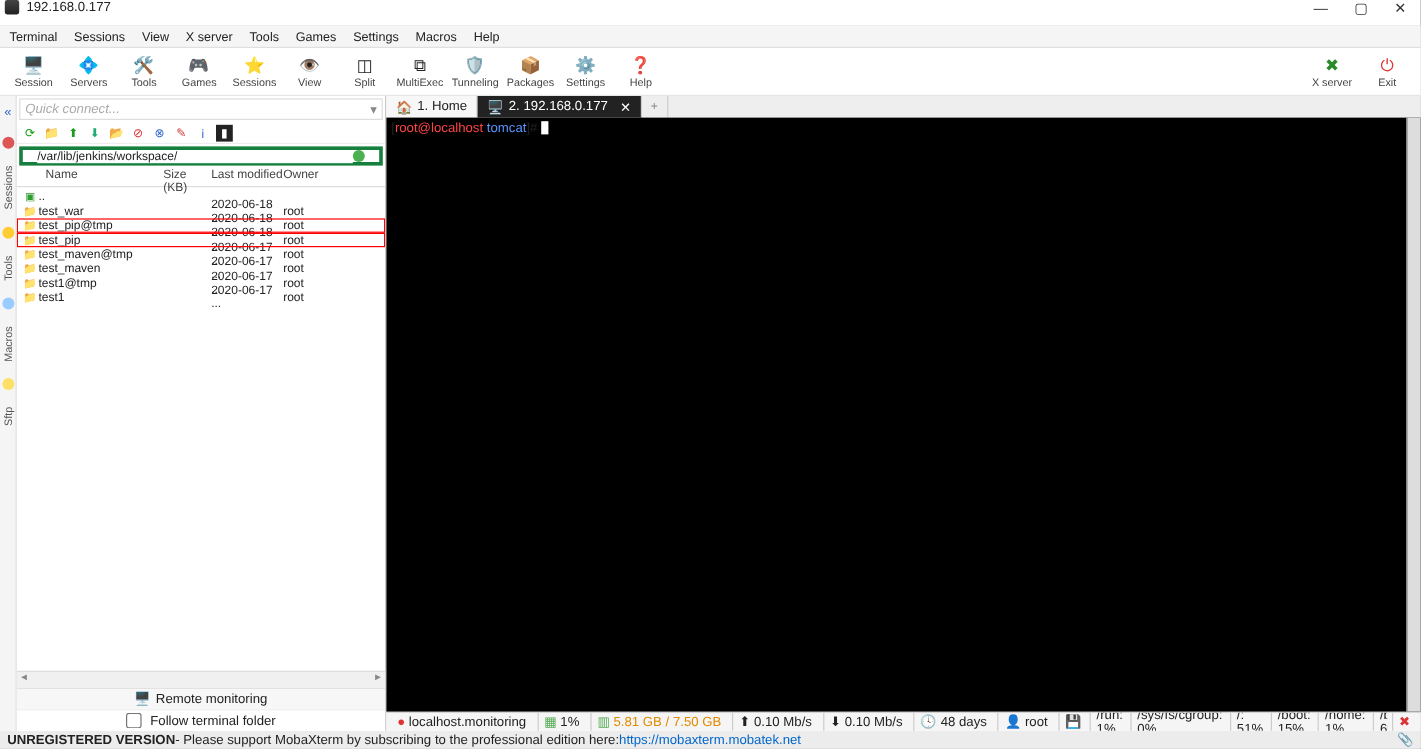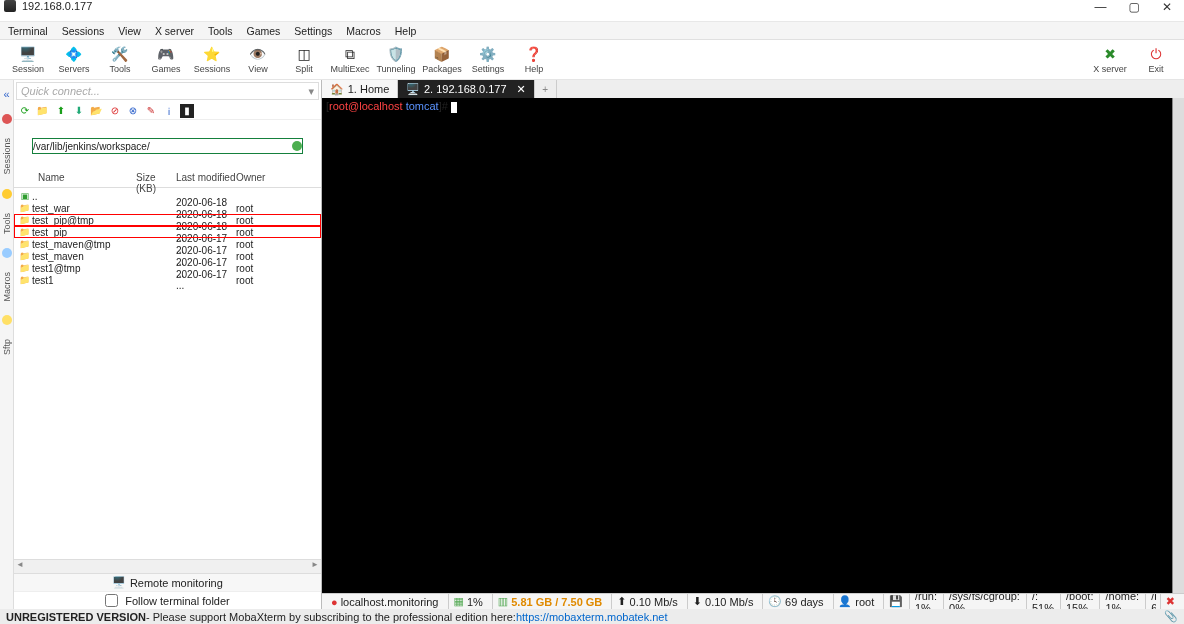--- a/index.html
+++ b/index.html
@@ -17,21 +17,21 @@
 .toolbar .spacer{flex:1}
 .layout{flex:1;display:flex;position:relative;min-height:0}
 .sidebar{width:14px;background:#f5f5f5;border-right:1px solid #ddd;display:flex;flex-direction:column;align-items:center;gap:14px;padding-top:8px}
 .sidebar .slabel{writing-mode:vertical-rl;transform:rotate(180deg);font-size:9px;color:#555}
 .sidebar .sdot{width:10px;height:10px;border-radius:50%}
 .leftpanel{width:308px;display:flex;flex-direction:column;border-right:1px solid #bbb;background:#fff}
 .quickconnect{height:18px;border:1px solid #ddd;margin:2px;color:#aaa;font-style:italic;padding:2px 4px;display:flex;align-items:center}
 .quickconnect::after{content:"▾";margin-left:auto;color:#888;font-style:normal}
 .iconrow{height:18px;display:flex;gap:4px;align-items:center;padding:0 4px;border-bottom:1px solid #eee}
 .iconrow span{width:14px;height:14px;display:flex;align-items:center;justify-content:center;font-size:10px}
-.pathrow{height:16px;display:flex;align-items:center;border:1px solid #15803d;margin:18px;padding:0 0}
+.pathrow{height:16px;display:flex;align-items:center;border:3px solid #15803d;margin:2px;padding:0 12px}
 .pathrow input{border:none;flex:1;font-size:10px;outline:none}
 .pathrow .ok{width:10px;height:10px;border-radius:50%;background:#4caf50}
 .cols{height:16px;display:flex;border-bottom:1px solid #ddd;padding:0 4px;}
 .cols span{font-size:10px;color:#444}
 .c-name{width:118px;padding-left:20px}
 .c-size{width:40px}
 .c-mod{width:60px}
 .c-own{width:40px}
 .files{flex:1;overflow:auto;padding:2px 0}
 .row{display:flex;align-items:center;height:12px;padding:0 4px}
@@ -59,21 +59,21 @@
 .tab.add{width:22px;justify-content:center;color:#888}
 .term{flex:1;background:#000;padding:2px 4px;font-family:Consolas,monospace;font-size:11px;color:#fff;position:relative}
 .term .p1{color:#f44}
 .term .p2{color:#f44}
 .term .p3{color:#5b93ff}
 .term .cursor{display:inline-block;width:6px;height:11px;background:#fff;vertical-align:middle}
 .termscroll{position:absolute;right:0;top:0;bottom:0;width:12px;background:#ddd;border-left:1px solid #888}
 .statusbar{height:16px;display:flex;align-items:center;background:#f5f5f5;border-top:1px solid #ccc;gap:4px;padding:0 4px;font-size:10px}
 .statusbar .cell{border-left:1px solid #ccc;padding:0 5px;display:flex;align-items:center;gap:3px;height:100%}
 .statusbar .cell:first-child{border-left:none}
-.statusbar .mem{color:#e08a00;font-weight:bold}
+.statusbar .mem{color:#e08a00;font-weight:normal}
 .footer{height:15px;display:flex;align-items:center;background:#ececec;padding:0 6px;font-size:10px;color:#555}
 .footer a{color:#0066cc;text-decoration:none}
 .footer .clip{margin-left:auto;font-size:11px}
 .logo{width:12px;height:12px;background:linear-gradient(#444,#222);border-radius:2px}
 </style>
 </head>
 <body>
 
 <div class="titlebar">
   <span class="logo"></span>
@@ -297,21 +297,21 @@
       <div class="cell">
           <span>⬆</span>
           <span>0.10 Mb/s</span>
         </div>
       <div class="cell">
           <span>⬇</span>
           <span>0.10 Mb/s</span>
         </div>
       <div class="cell">
           <span>🕓</span>
-          <span>69 days</span>
+          <span>48 days</span>
         </div>
       <div class="cell">
           <span>👤</span>
           <span>root</span>
         </div>
       <div class="cell" id="disks" style="flex:1;gap:6px;overflow:hidden">
           <span>💾</span>
           <span style="border-left: 1px solid rgb(204, 204, 204); padding-left: 5px;">/run: 1%</span>
           <span style="border-left: 1px solid rgb(204, 204, 204); padding-left: 5px;">/sys/fs/cgroup: 0%</span>
           <span style="border-left: 1px solid rgb(204, 204, 204); padding-left: 5px;">/: 51%</span>

